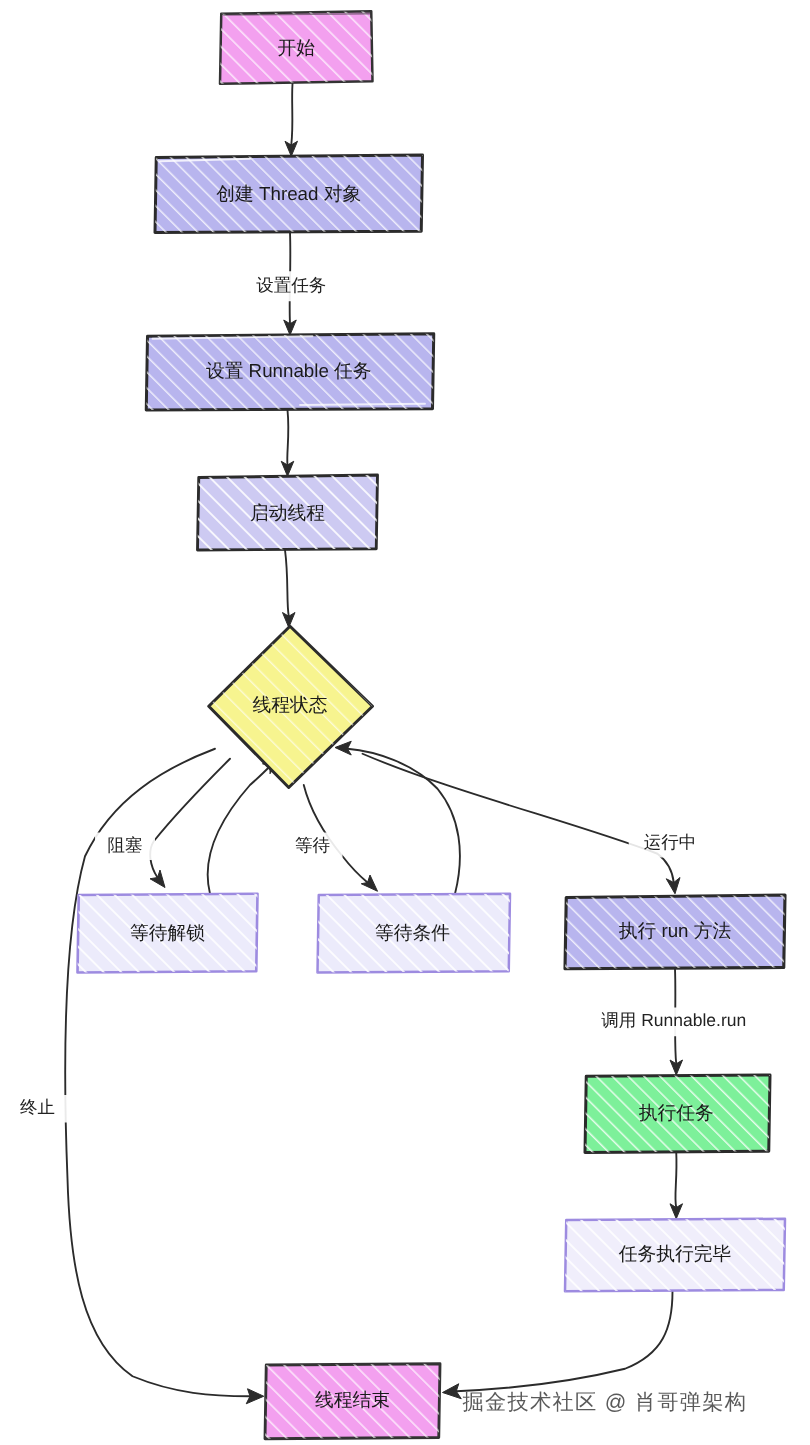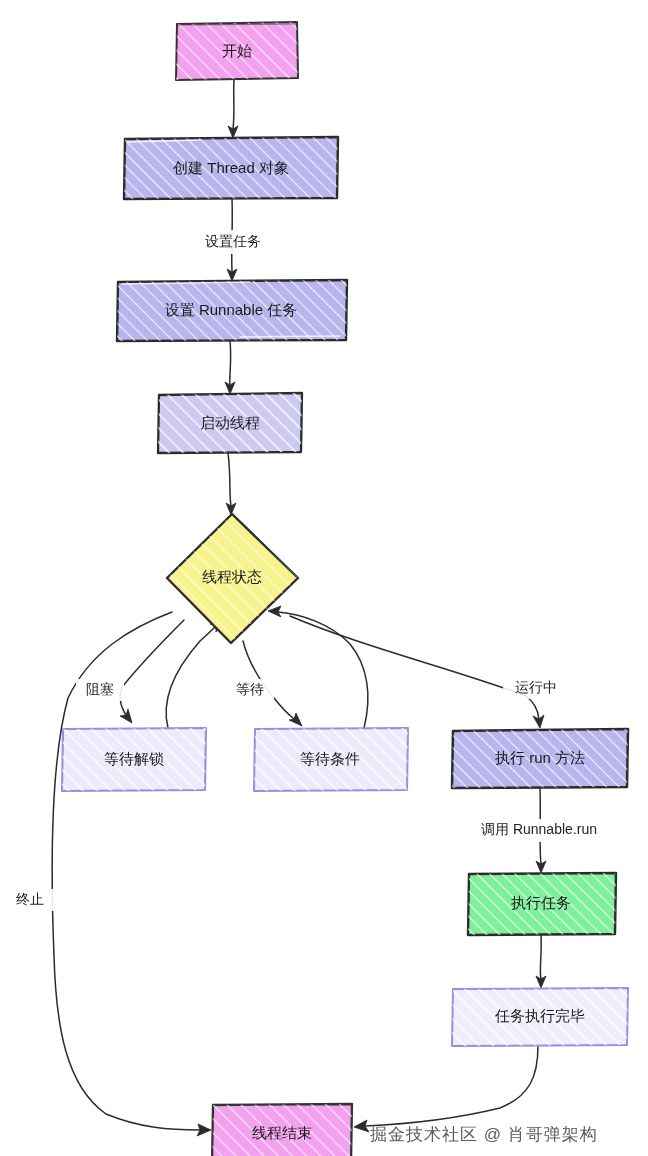--- a/index.html
+++ b/index.html
@@ -10,21 +10,21 @@
   body {
     width: 648px;
     height: 1156px;
     font-family: "Liberation Sans", "DejaVu Sans", sans-serif;
     overflow: hidden;
     position: relative;
   }
   #diagram-root {
     position: absolute;
     left: 0;
-    top: 16px;
+    top: 3px;
     width: 648px;
     height: 984px;
     text-align: center;
   }
   svg#flow {
     display: block;
     width: 648px;
     height: 1156px;
   }
   .node-label {

